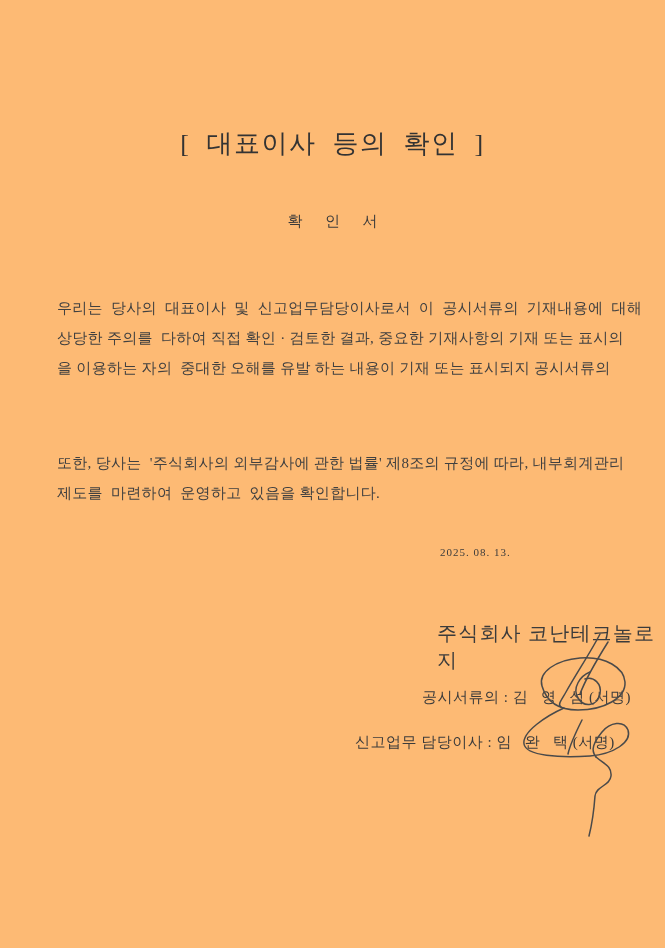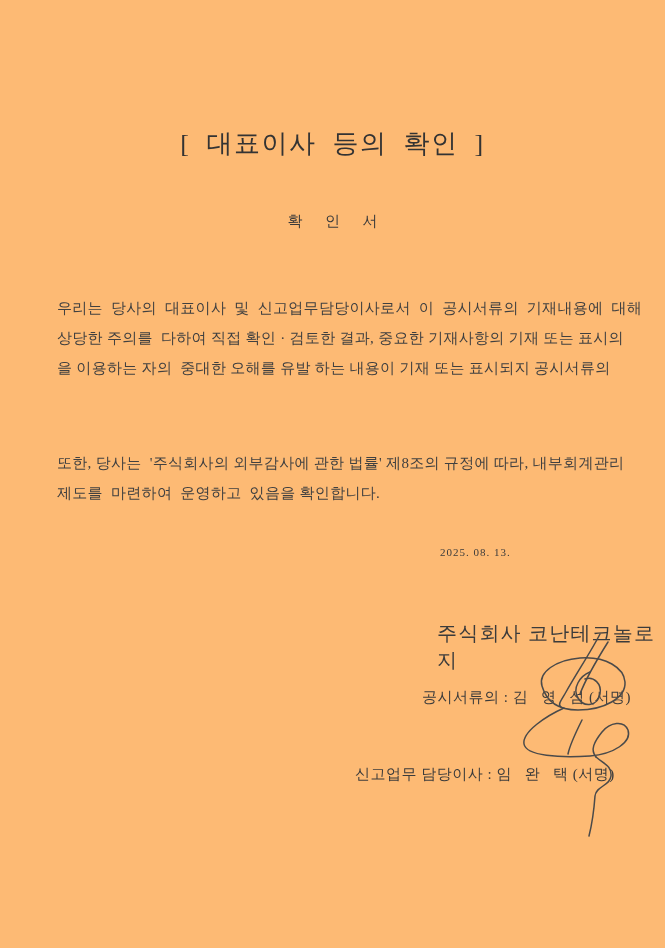--- a/index.html
+++ b/index.html
@@ -71,21 +71,21 @@
     margin-top: 20px;
   }
   .sig-line {
     position: absolute;
     font-size: 15px;
     white-space: pre;
     letter-spacing: 0.5px;
     color: #3b3b3b;
   }
   .sig-line-ceo { left: 405px; top: 671px; }
-  .sig-line-officer { left: 338px; top: 748px; }
+  .sig-line-officer { left: 338px; top: 716px; }
   .scribble {
     position: absolute;
     pointer-events: none;
   }
   .scribble path {
     fill: none;
     stroke: #4a4a4a;
     stroke-width: 1.5;
     stroke-linecap: round;
     stroke-linejoin: round;

